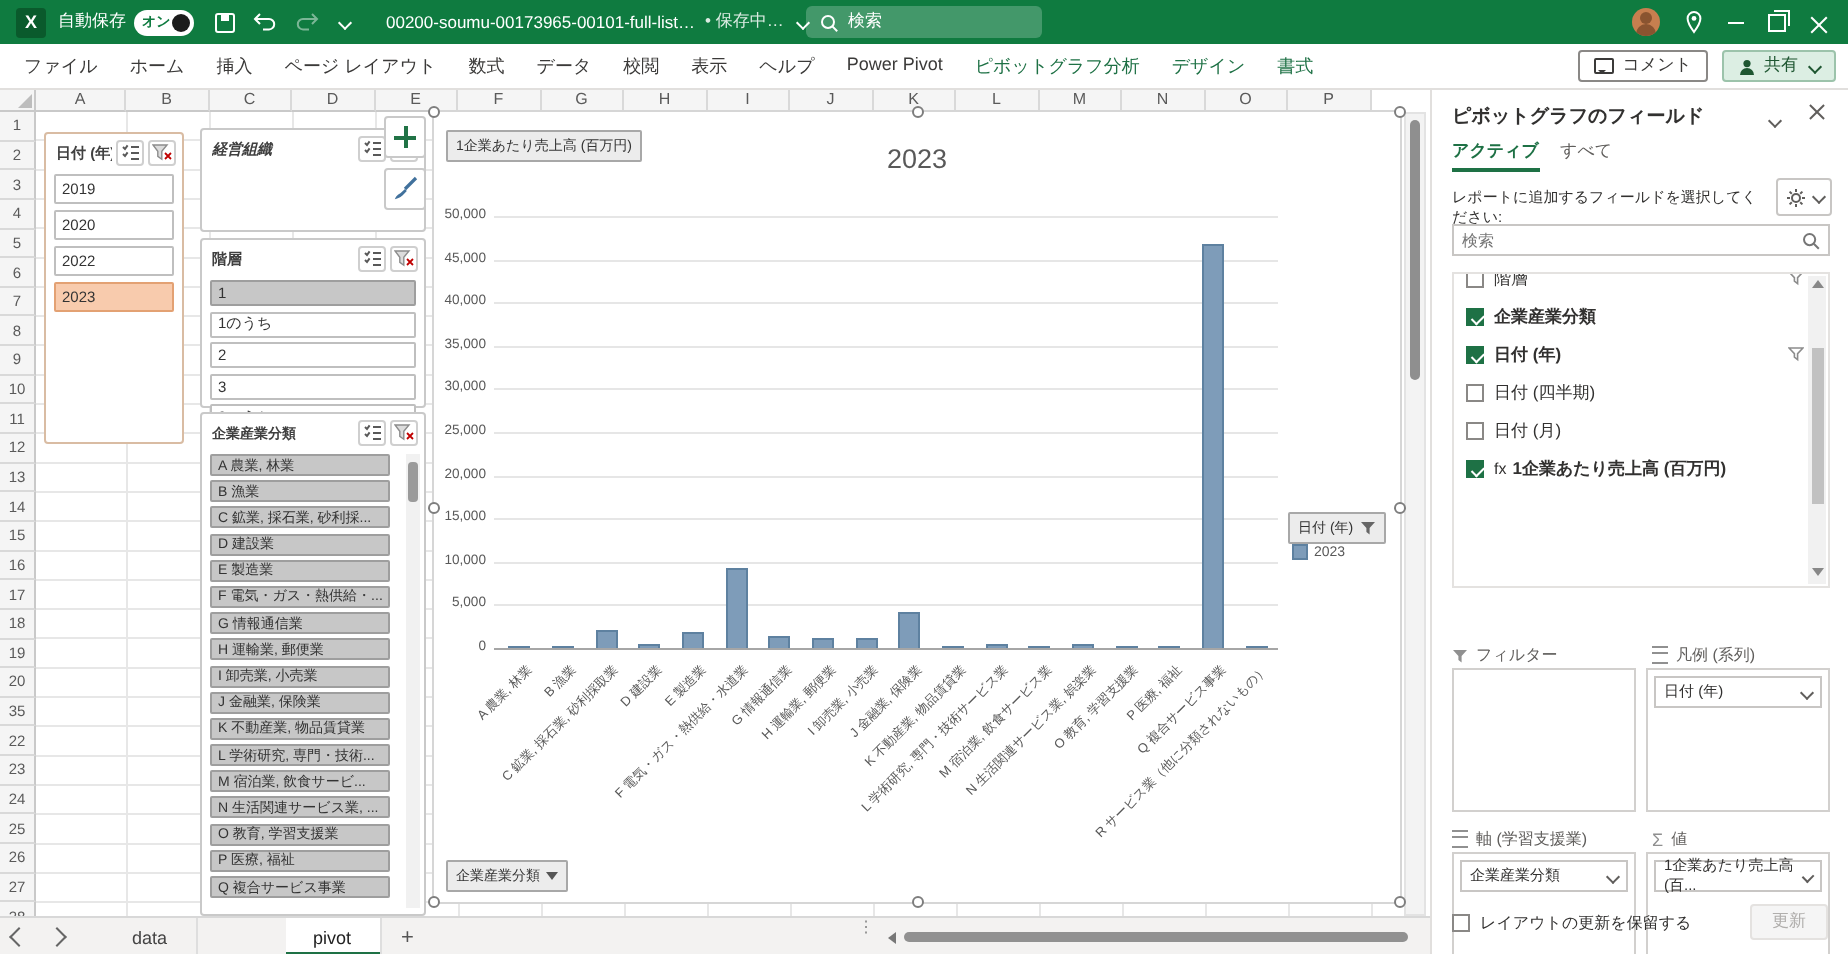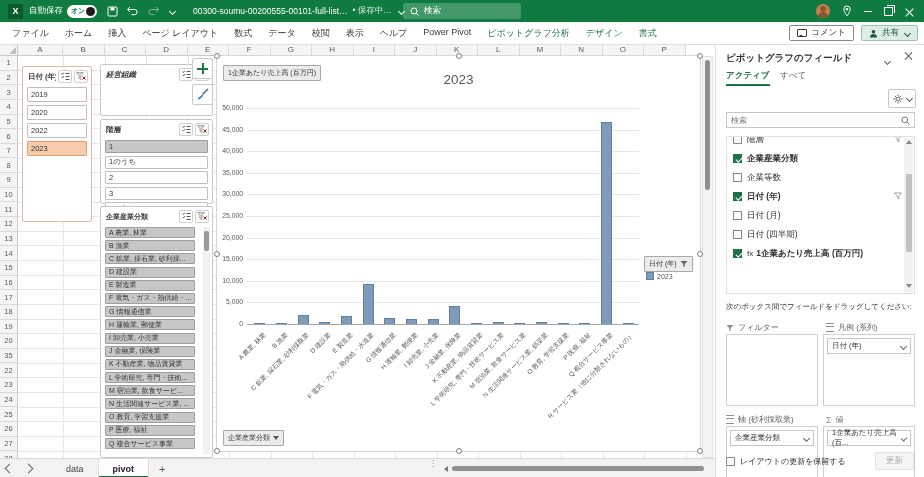--- a/index.html
+++ b/index.html
@@ -93,21 +93,21 @@
   .plus:after{content:"";position:absolute;left:0;top:5px;width:11px;height:1.5px;background:#217346;}
   
   #vscroll{position:absolute;left:702px;top:12px;width:11px;height:402px;background:#F3F3F3;border:1px solid #E3E3E3;box-sizing:border-box;}
   #vscroll .thumb{position:absolute;left:2px;top:3px;width:5px;height:130px;background:#8f8f8f;border-radius:3px;}
   
   #tabbar{position:absolute;left:0;top:458px;width:715px;height:19px;background:#F3F2F1;border-top:1px solid #D8D8D8;
           display:flex;align-items:stretch;font-size:9px;color:#444;z-index:5;}
   .navchev{width:6px;height:6px;border-left:1px solid #666;border-bottom:1px solid #666;transform:rotate(45deg);margin:auto 6px;}
   .navchev.r{transform:rotate(-135deg);}
   .sheettab{display:flex;align-items:center;padding:0 14px;border-right:1px solid #DEDEDE;}
-  .sheettab.active{background:#fff;color:#222;font-weight:bold;box-shadow:inset 0 -2px 0 #1E7145;}
+  .sheettab.active{background:#fff;color:#222;font-weight:normal;box-shadow:inset 0 -2px 0 #1E7145;margin-left:44px;}
   #add-sheet{display:flex;align-items:center;padding:0 10px;color:#555;font-size:11px;}
   #hs-dots{position:absolute;left:429px;top:3px;color:#888;font-size:8px;letter-spacing:0;line-height:4px;width:4px;}
   #hscroll{position:absolute;left:444px;top:5px;width:260px;height:9px;display:flex;align-items:center;}
   #hscroll .arr{width:0;height:0;border-top:3px solid transparent;border-bottom:3px solid transparent;border-right:4px solid #777;margin-right:4px;}
   #hscroll .thumb{height:5px;background:#919191;border-radius:3px;flex:1;}
   
   #panel{position:absolute;left:715px;top:44px;width:209px;height:433px;background:#fff;border-left:1px solid #E1DFDD;
          box-sizing:border-box;z-index:10;color:#323130;}
   #panel-title{position:absolute;left:10px;top:8px;font-size:9.5px;font-weight:bold;}
   #panel-close,#panel-collapse{position:absolute;top:8px;color:#605E5C;}
@@ -175,21 +175,21 @@
   <span class="tb-icon" style="opacity:.45">
     <svg width="13" height="10">
         <path d="M9 1 L11.5 3.5 L9 6" stroke="#fff" fill="none"></path>
         <path d="M11.5 3.5 h-7 a2.6 2.6 0 0 0 0 5.2 h3" stroke="#fff" fill="none"></path>
       </svg>
   </span>
   <span class="tb-icon">
       <span class="chev" style="color:#fff"></span>
     </span>
   <div id="filename">
-    <span>00300-soumu-00200555-00101-full-list…</span>
+    <span>00200-soumu-00173965-00101-full-list…</span>
     <span class="tb-sep">• 保存中…</span>
     <span class="chev" style="color:#fff"></span>
   </div>
   <div id="search-pill">
     <svg width="9" height="9">
         <circle cx="4" cy="4" r="3" stroke="#fff" fill="none"></circle>
         <path d="M6.2 6.2 L8.6 8.6" stroke="#fff"></path>
       </svg>
     <span>検索</span>
   </div>
@@ -512,20 +512,21 @@
     <div class="thumb"></div>
   </div>
 </div>
 
 <div id="panel">
   <div id="panel-title">ピボットグラフのフィールド</div>
   <span id="panel-collapse"><span class="chev" style="color:#605E5C"></span></span>
   <span id="panel-close"><span class="x-icon"></span></span>
   <div class="ptab" id="ptab-active">アクティブ</div>
   <div class="ptab" id="ptab-all">すべて</div>
+  <div id="panel-instr">レポートに追加するフィールドを選択してください:</div>
   <div id="gearbtn">
     <svg width="10" height="10">
       <circle cx="5" cy="5" r="2" stroke="#605E5C" fill="none"></circle>
       <path d="M5 0.5 V2 M5 8 V9.5 M0.5 5 H2 M8 5 H9.5 M1.8 1.8 L2.9 2.9 M7.1 7.1 L8.2 8.2 M8.2 1.8 L7.1 2.9 M2.9 7.1 L1.8 8.2" stroke="#605E5C"></path>
     </svg>
     <span class="chev" style="color:#605E5C"></span>
   </div>
   <div id="psearch">
     <span>検索</span>
     <svg width="9" height="9">
@@ -539,52 +540,47 @@
           <span class="cb"></span>
           <span class="lbl">階層</span>
           <span class="right"><svg width="8" height="8">
               <path d="M0.5 1 h7 L4.8 3.8 v3 L3.2 5.6 V3.8 Z" fill="none" stroke="#8c8c8c" stroke-width="0.8"></path>
             </svg></span>
         </div>
         <div class="frow bold">
           <span class="cb on"></span>
           <span class="lbl">企業産業分類</span>
         </div>
-        <div class="frow">
-          <span class="cb"></span>
-          <span class="lbl">企業等数</span>
-        </div>
         <div class="frow bold">
           <span class="cb on"></span>
           <span class="lbl">日付 (年)</span>
           <span class="right"><svg width="8" height="8">
               <path d="M0.5 1 h7 L4.8 3.8 v3 L3.2 5.6 V3.8 Z" fill="none" stroke="#8c8c8c" stroke-width="0.8"></path>
             </svg></span>
         </div>
         <div class="frow">
           <span class="cb"></span>
-          <span class="lbl">日付 (月)</span>
+          <span class="lbl">日付 (四半期)</span>
         </div>
         <div class="frow">
           <span class="cb"></span>
-          <span class="lbl">日付 (四半期)</span>
+          <span class="lbl">日付 (月)</span>
         </div>
         <div class="frow bold">
           <span class="cb on"></span>
           <span class="fx">fx</span>
           <span class="lbl">1企業あたり売上高 (百万円)</span>
         </div>
       </div>
     <div id="flist-scroll">
       <div class="tri-up"></div>
       <div class="thumb"></div>
       <div class="tri-dn"></div>
     </div>
   </div>
-  <div id="drag-instr">次のボックス間でフィールドをドラッグしてください:</div>
 
   <div class="area-head" style="left:10px;top:278px;">
     <svg width="8" height="8">
         <path d="M0.5 1 h7 L4.8 4 v3.2 L3.2 6 V4 Z" fill="#909090"></path>
       </svg>
     <span>フィルター</span>
   </div>
   <div class="area-head" style="left:110px;top:278px;">
     <span class="bars3"></span>
     <span>凡例 (系列)</span>
@@ -592,21 +588,21 @@
   <div class="area-box" style="left:10px;top:290px;height:72px;" id="area-filters"></div>
   <div class="area-box" style="left:107px;top:290px;height:72px;" id="area-legend">
       <div class="chip">
         <span>日付 (年)</span>
         <span class="chev" style="color: rgb(96, 94, 92);"></span>
       </div>
     </div>
 
   <div class="area-head" style="left:10px;top:370px;">
     <span class="bars3"></span>
-    <span>軸 (砂利採取業)</span>
+    <span>軸 (学習支援業)</span>
   </div>
   <div class="area-head" style="left:110px;top:370px;">
     <span style="font-size:9px;color:#909090;">Σ</span>
     <span>値</span>
   </div>
   <div class="area-box" style="left:10px;top:382px;height:58px;" id="area-axis">
       <div class="chip">
         <span>企業産業分類</span>
         <span class="chev" style="color: rgb(96, 94, 92);"></span>
       </div>

